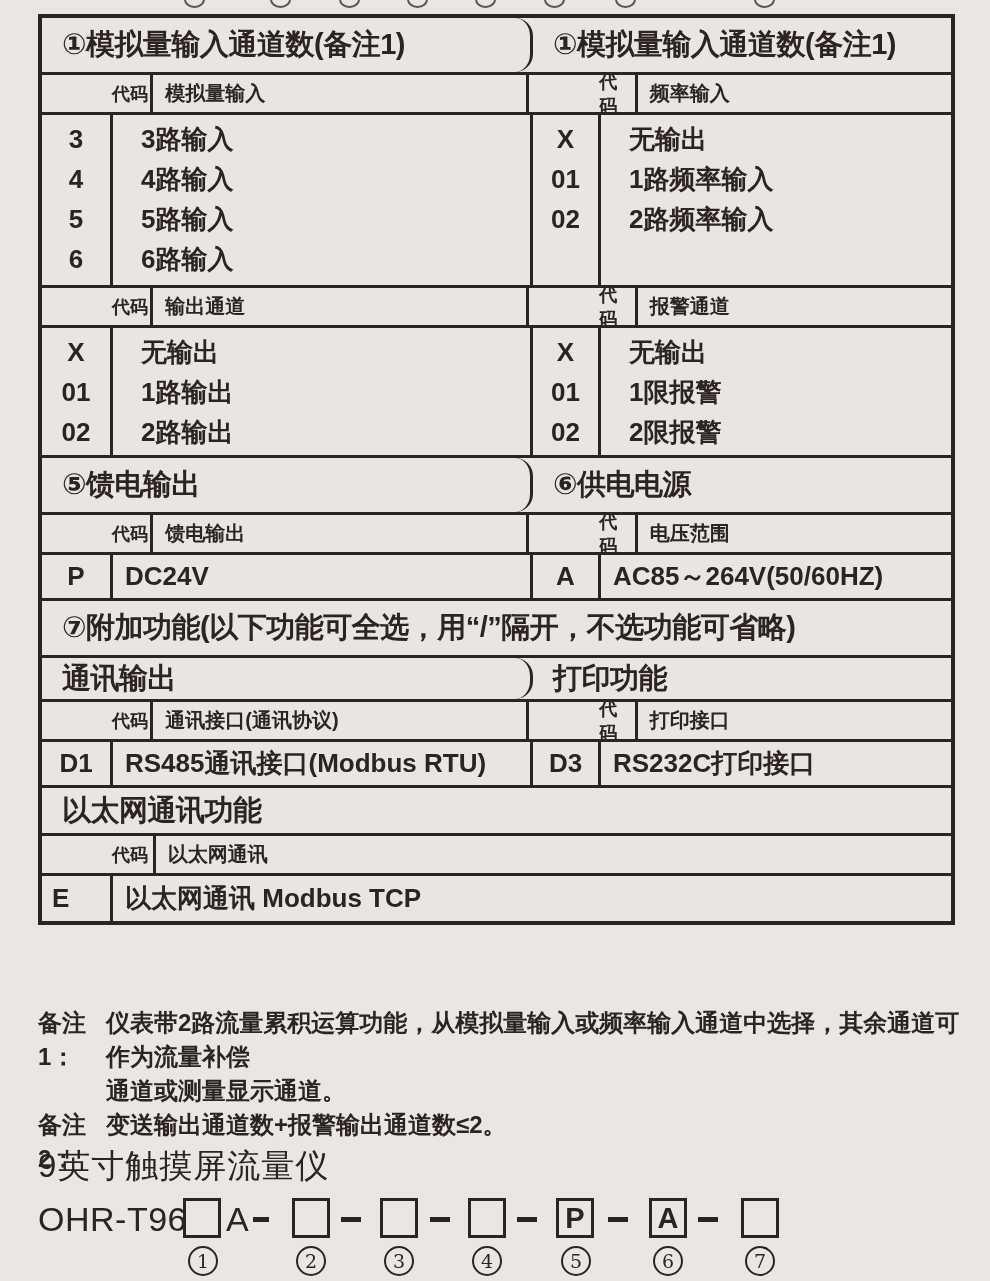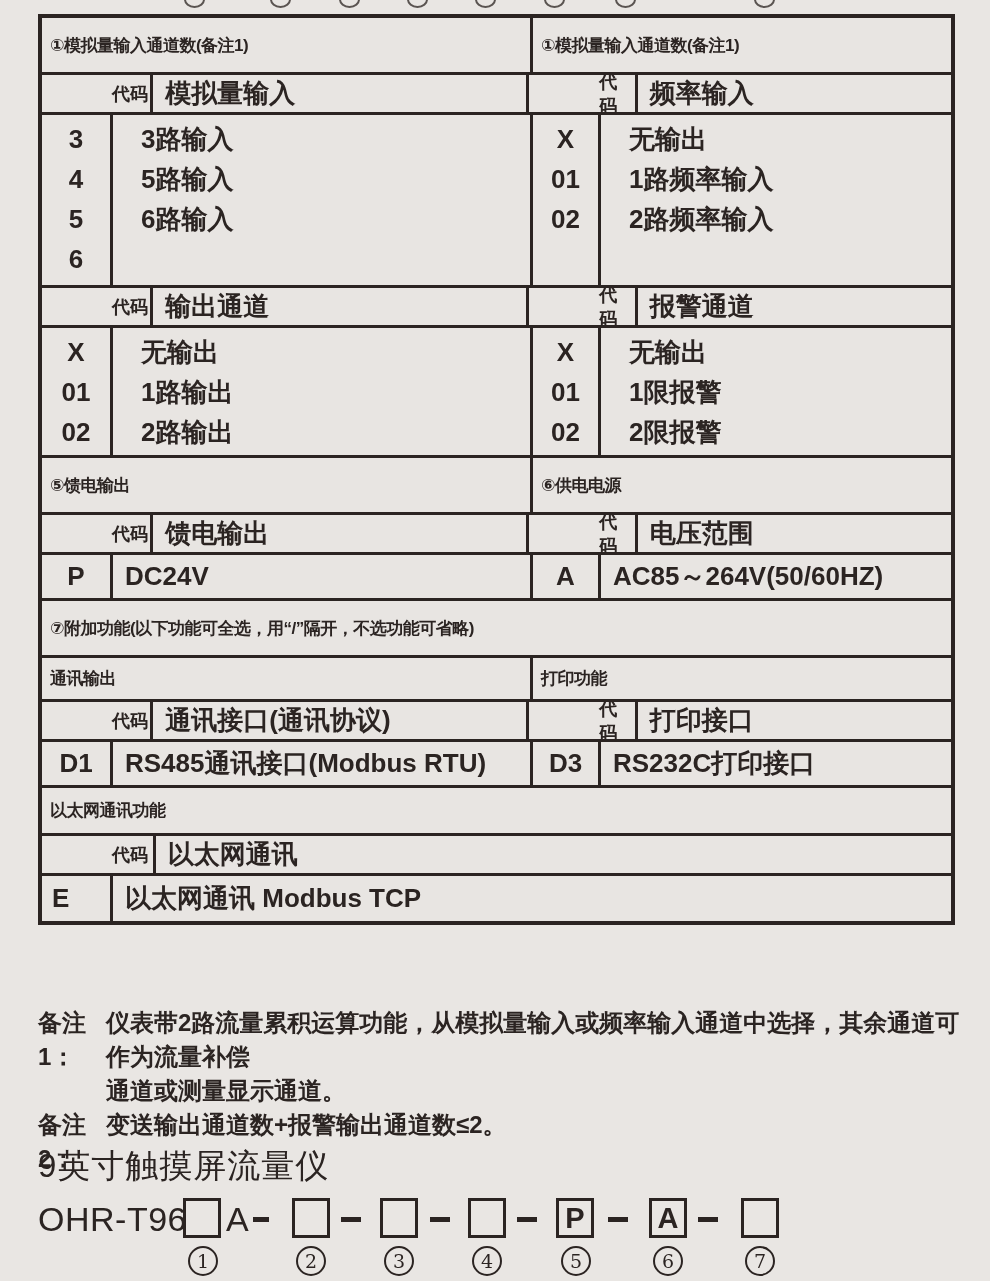--- a/index.html
+++ b/index.html
@@ -39,23 +39,23 @@
   .w-val-full{width:838px;}
   .r-title{height:54px;}
   .r-header{height:37px;}
   .r-body1{height:170px;}
   .r-body2{height:127px;}
   .r-body3{height:43px;}
   .r-sub{height:41px;}
   .r-eth-title{height:45px;}
   .r-eth-header{height:37px;}
   .r-eth-body{height:45px;}
-  .title-text{font-size:17px;padding-left:8px;letter-spacing:-0.5px;}
+  .title-text{font-size:29px;padding-left:20px;letter-spacing:-0.5px;border-radius:18px;}
   .hdr-code{font-size:18px;padding-left:25px;margin-left:45px;}
-  .hdr-val{font-size:26px;padding-left:12px;}
+  .hdr-val{font-size:20px;padding-left:12px;}
   .code-cell{font-size:26px;justify-content:center;text-align:center;}
   .code-left{justify-content:flex-start;padding-left:10px;text-align:left;}
   .val-cell{font-size:26px;padding-left:12px;}
   .cell.lines{display:block;padding-top:4px;}
   .line{display:block;height:40px;line-height:40px;font-size:26px;}
   .lines.codes .line{text-align:center;}
   .lines.vals .line{padding-left:28px;}
   
   .notes{position:absolute;left:38px;top:1006px;width:930px;font-size:24px;font-weight:bold;}
   .note{display:flex;line-height:34px;}
@@ -114,20 +114,21 @@
 
     <div class="trow r-body1">
       <div class="cell w-code-l bR lines codes">
         <span class="line">3</span>
         <span class="line">4</span>
         <span class="line">5</span>
         <span class="line">6</span>
       </div>
       <div class="cell w-val-l bR lines vals">
         <span class="line">3路输入</span>
+        <span class="line">4路输入</span>
         <span class="line">5路输入</span>
         <span class="line">6路输入</span>
       </div>
       <div class="cell w-code-r bR lines codes">
         <span class="line">X</span>
         <span class="line">01</span>
         <span class="line">02</span>
       </div>
       <div class="cell w-val-r lines vals">
         <span class="line">无输出</span>

